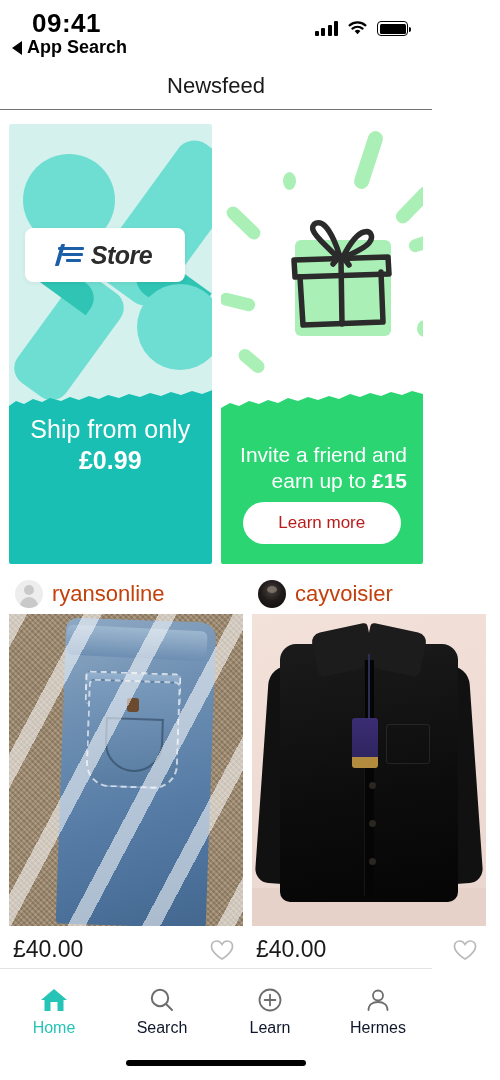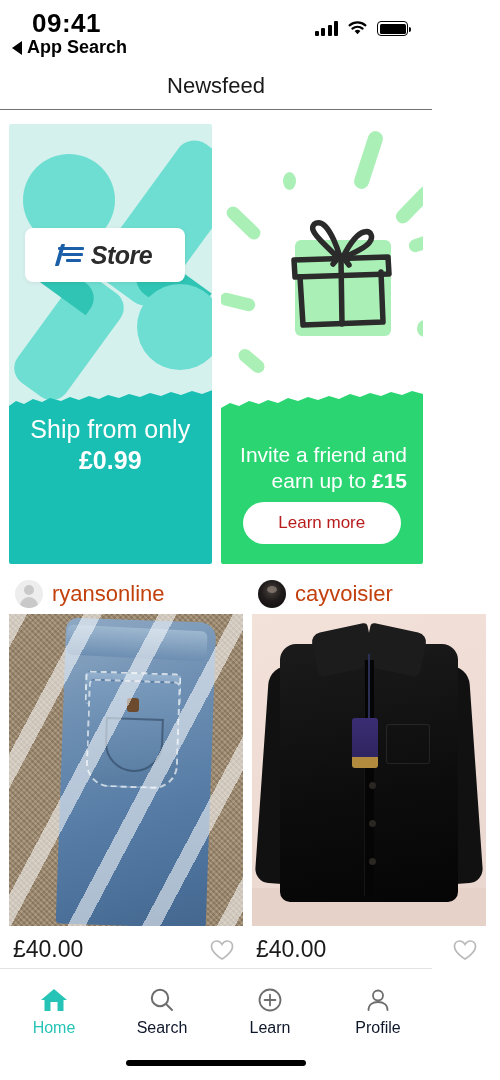--- a/index.html
+++ b/index.html
@@ -443,19 +443,19 @@
           <line x1="15" y1="8.6" x2="15" y2="19.4" stroke="#6d6d6d" stroke-width="1.8" stroke-linecap="round"></line>
           <line x1="9.6" y1="14" x2="20.4" y2="14" stroke="#6d6d6d" stroke-width="1.8" stroke-linecap="round"></line>
         </svg>
         <span class="tab-label">Learn</span>
       </div>
       <div class="tab">
         <svg width="30" height="28" viewBox="0 0 30 28">
           <circle cx="15" cy="9.5" r="5" fill="none" stroke="#6d6d6d" stroke-width="1.8"></circle>
           <path d="M5.5 24 C5.5 18.4 9.8 16 15 16 C20.2 16 24.5 18.4 24.5 24" fill="none" stroke="#6d6d6d" stroke-width="1.8" stroke-linecap="round"></path>
         </svg>
-        <span class="tab-label">Profile</span>
+        <span class="tab-label">Hermes</span>
       </div>
     </div>
     <div class="home-indicator"></div>
   </div>
 
 </div>
 
 </body></html>

